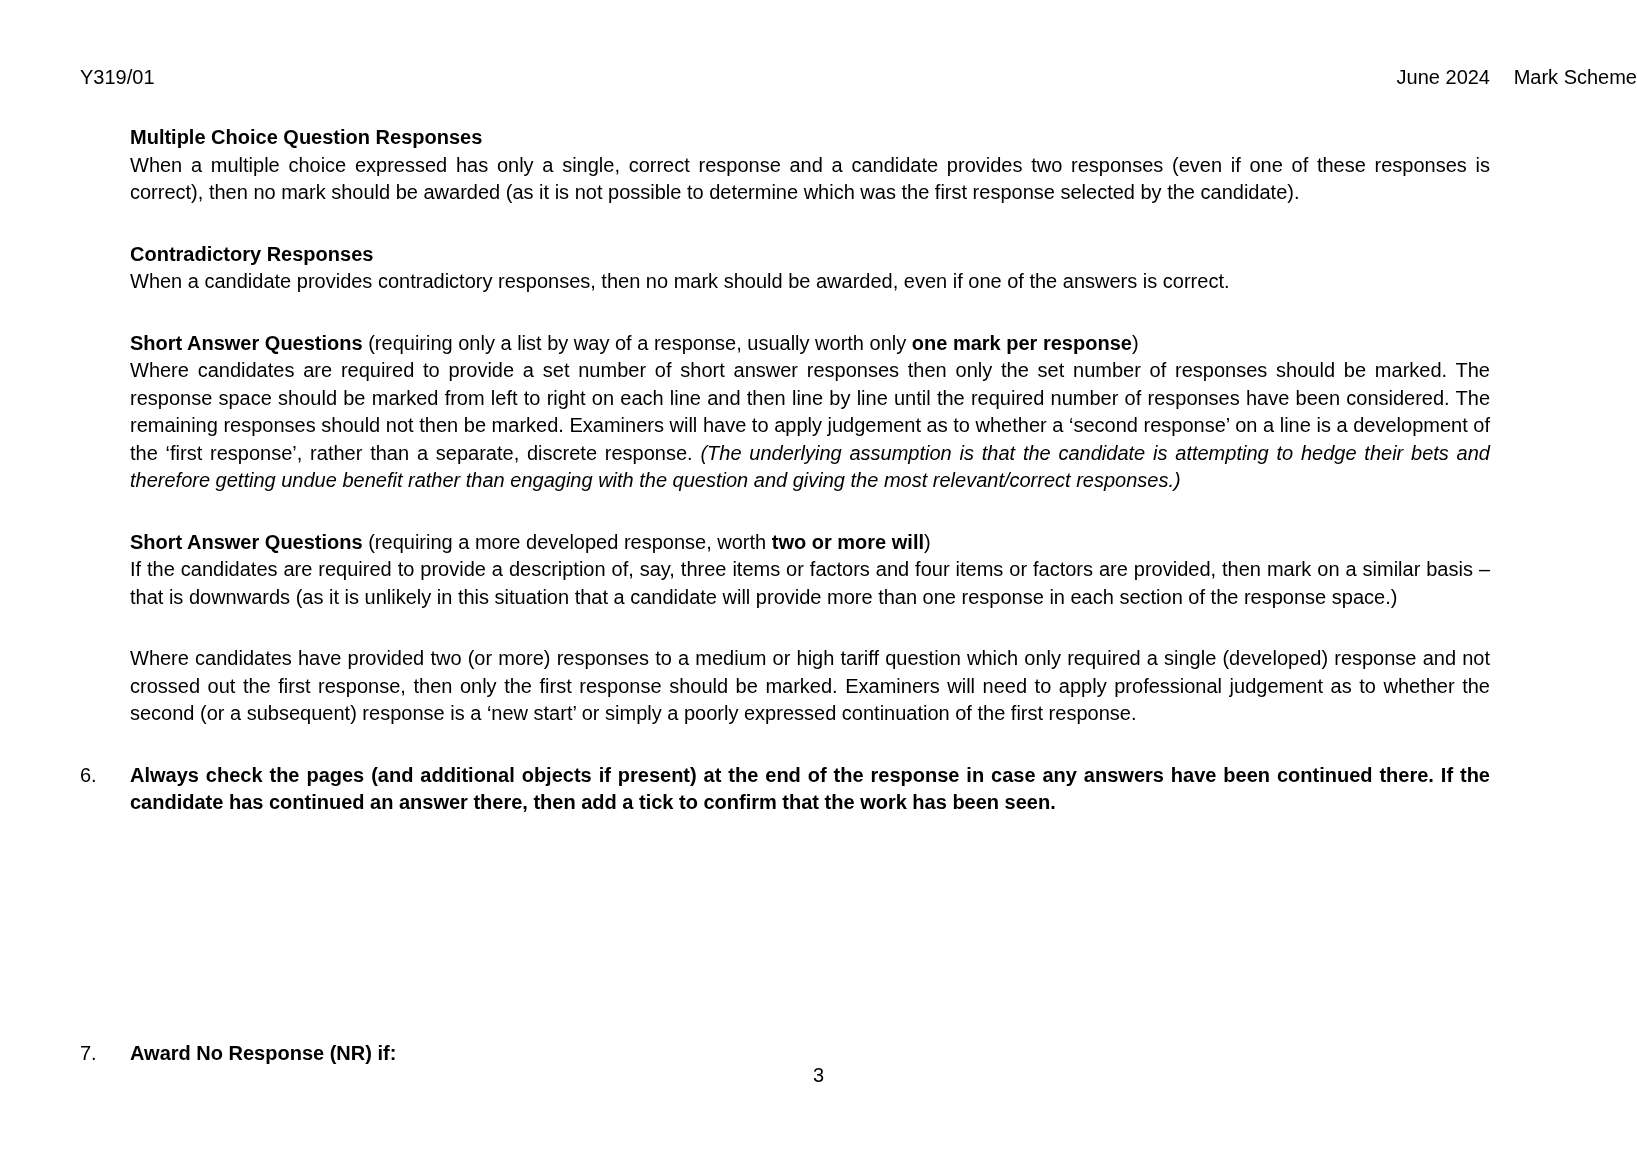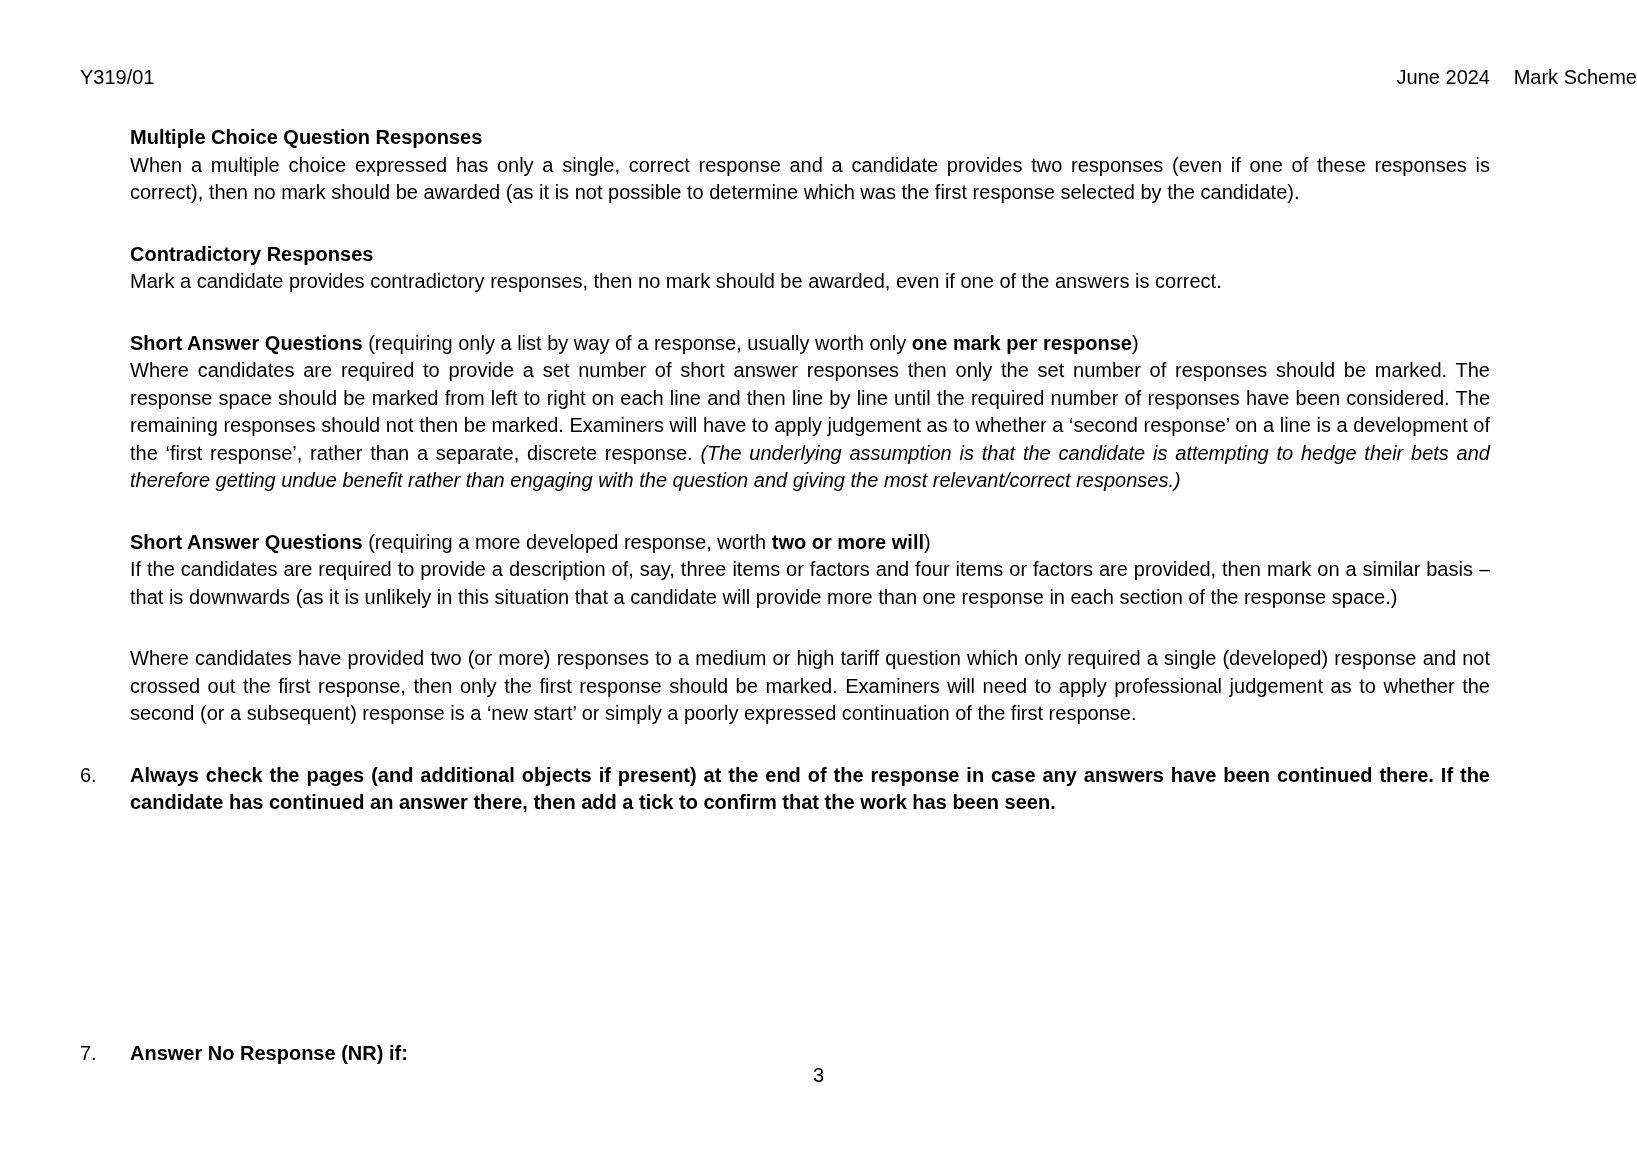--- a/index.html
+++ b/index.html
@@ -68,21 +68,21 @@
 
 <div class="content">
 
   <div class="section">
     <p class="heading"><span class="hb">Multiple Choice Question Responses</span></p>
     <p>When a multiple choice expressed has only a single, correct response and a candidate provides two responses (even if one of these responses is correct), then no mark should be awarded (as it is not possible to determine which was the first response selected by the candidate).</p>
   </div>
 
   <div class="section">
     <p class="heading"><span class="hb">Contradictory Responses</span></p>
-    <p>Mark a candidate provides contradictory responses, then no mark should be awarded, even if one of the answers is correct.</p>
+    <p>When a candidate provides contradictory responses, then no mark should be awarded, even if one of the answers is correct.</p>
   </div>
 
   <div class="section">
     <p class="heading"><span class="hb">Short Answer Questions</span><span class="hn"> (requiring only a list by way of a response, usually worth only </span><span class="hb">one mark per response</span><span class="hn">)</span></p>
     <p><span>Where candidates are required to provide a set number of short answer responses then only the set number of responses should be marked. The response space should be marked from left to right on each line and then line by line until the required number of responses have been considered. The remaining responses should not then be marked. Examiners will have to apply judgement as to whether a ‘second response’ on a line is a development of the ‘first response’, rather than a separate, discrete response.</span> <span class="italic">(The underlying assumption is that the candidate is attempting to hedge their bets and therefore getting undue benefit rather than engaging with the question and giving the most relevant/correct responses.)</span></p>
   </div>
 
   <div class="section">
     <p class="heading"><span class="hb">Short Answer Questions</span><span class="hn"> (requiring a more developed response, worth </span><span class="hb">two or more will</span><span class="hn">)</span></p>
     <p>If the candidates are required to provide a description of, say, three items or factors and four items or factors are provided, then mark on a similar basis – that is downwards (as it is unlikely in this situation that a candidate will provide more than one response in each section of the response space.)</p>
@@ -94,16 +94,16 @@
 
 </div>
 
 <div class="numbered-item">
   <span class="num">6.</span>
   <span class="itm-text">Always check the pages (and additional objects if present) at the end of the response in case any answers have been continued there. If the candidate has continued an answer there, then add a tick to confirm that the work has been seen.</span>
 </div>
 
 <div class="numbered-item abs">
   <span class="num">7.</span>
-  <span class="itm-text">Answer No Response (NR) if:</span>
+  <span class="itm-text">Award No Response (NR) if:</span>
 </div>
 
 <div class="page-number">3</div>
 
 </body></html>

